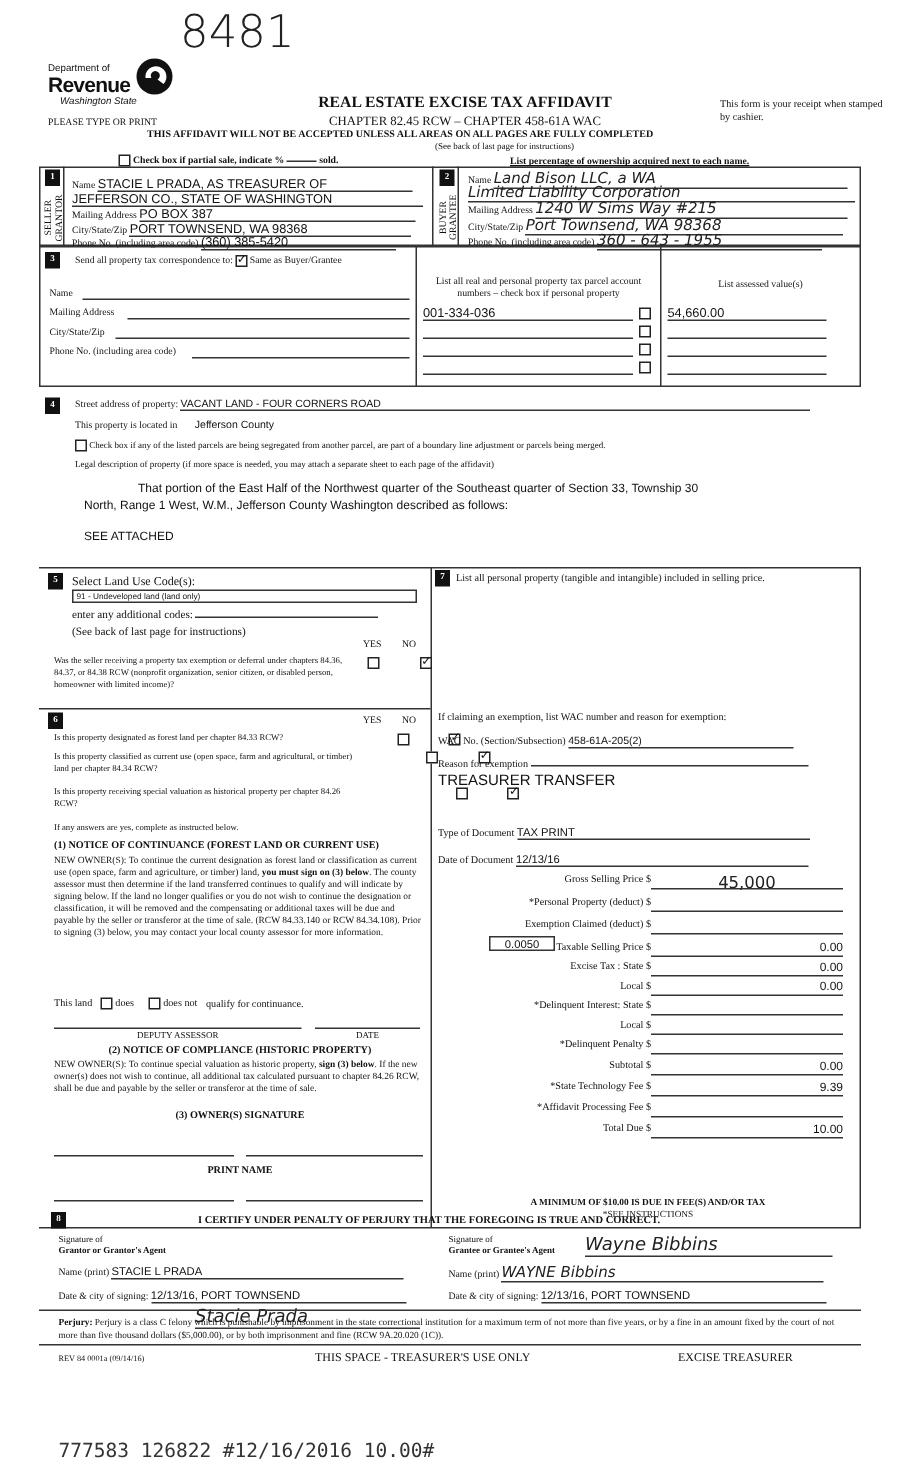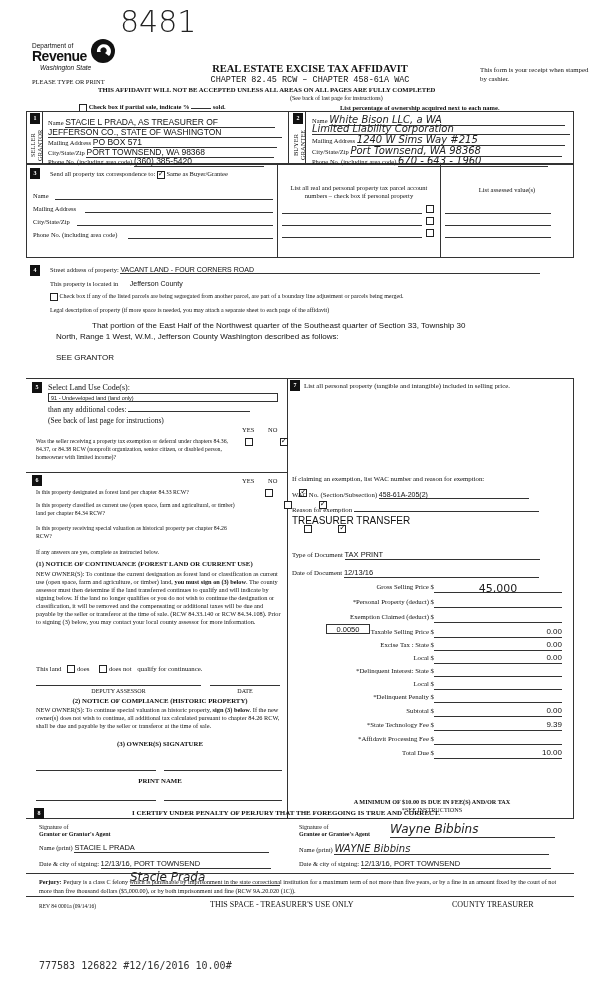--- a/index.html
+++ b/index.html
@@ -33,21 +33,21 @@
   <div class="abs sans bold" style="left:0;top:10px;font-size:14px;letter-spacing:-0.5px;">Revenue</div>
   <div class="abs sans" style="left:8px;top:26px;font-size:6.5px;font-style:italic;">Washington State</div>
   <svg class="abs" style="left:58px;top:0px;" width="26" height="26" viewBox="0 0 26 26">
     <circle cx="13" cy="13" r="12" fill="#111"></circle>
     <path d="M7 14 A7 7 0 1 1 19 18 L15 15 A3 3 0 1 0 11 14 Z" fill="#fff"></path>
   </svg>
 </div>
 
 
 <div class="abs bold center" style="left:160px;top:63px;width:300px;font-size:10.5px;">REAL ESTATE EXCISE TAX AFFIDAVIT</div>
-<div class="abs center" style="left:160px;top:75px;width:300px;font-size:8.5px;font-family:Liberation Mono, monospace;">CHAPTER 82.45 RCW – CHAPTER 458-61A WAC</div>
+<div class="abs center" style="left:160px;top:75px;width:300px;font-size:8.5px;">CHAPTER 82.45 RCW – CHAPTER 458-61A WAC</div>
 <div class="abs" style="left:32px;top:78px;font-size:6.5px;">PLEASE TYPE OR PRINT</div>
 <div class="abs" style="left:480px;top:65px;width:110px;font-size:6.8px;line-height:9px;">This form is your receipt when stamped by cashier.</div>
 <div class="abs bold" style="left:98px;top:86px;font-size:6.7px;">THIS AFFIDAVIT WILL NOT BE ACCEPTED UNLESS ALL AREAS ON ALL PAGES ARE FULLY COMPLETED</div>
 <div class="abs" style="left:290px;top:95px;font-size:6px;">(See back of last page for instructions)</div>
 <div class="abs bold" style="left:79px;top:103px;font-size:6.5px;">
   <span class="cb"></span>
   <span>Check box if partial sale, indicate %</span>
   <span style="display:inline-block;width:20px;border-bottom:1px solid #333;"></span>
   <span>sold.</span>
 </div>
@@ -63,53 +63,53 @@
   <div class="vert" style="height:34px;">SELLER GRANTOR</div>
 </div>
 <div class="abs" style="left:42px;top:111px;width:1px;height:53px;background:#333;"></div>
 <div class="abs lbl" style="left:48px;top:117px;width:234px;">
   <span>Name</span>
   <span class="filled line" style="display:inline-block;width:210px;">STACIE L PRADA, AS TREASURER OF</span>
 </div>
 <div class="abs filled line" style="left:48px;top:127px;width:234px;">JEFFERSON CO., STATE OF WASHINGTON</div>
 <div class="abs lbl" style="left:48px;top:137px;width:234px;">
   <span>Mailing Address</span>
-  <span class="filled line" style="display:inline-block;width:184px;">PO BOX 571</span>
+  <span class="filled line" style="display:inline-block;width:184px;">PO BOX 387</span>
 </div>
 <div class="abs lbl" style="left:48px;top:147px;width:234px;">
   <span>City/State/Zip</span>
   <span class="filled line" style="display:inline-block;width:188px;">PORT TOWNSEND, WA 98368</span>
 </div>
 <div class="abs lbl" style="left:48px;top:156px;width:234px;">
   <span>Phone No. (including area code)</span>
   <span class="filled line" style="display:inline-block;width:130px;">(360) 385-5420</span>
 </div>
 
 
 <div class="sec-num" style="left:293px;top:113px;">2</div>
 <div class="abs" style="left:292px;top:128px;width:10px;height:34px;">
   <div class="vert" style="height:34px;">BUYER GRANTEE</div>
 </div>
 <div class="abs" style="left:305px;top:111px;width:1px;height:53px;background:#333;"></div>
 <div class="abs lbl" style="left:312px;top:114px;width:258px;">
   <span>Name</span>
-  <span class="hand line" style="display:inline-block;width:236px;font-size:10px;">White Bison LLC, a WA</span>
+  <span class="hand line" style="display:inline-block;width:236px;font-size:10px;">Land Bison LLC, a WA</span>
 </div>
 <div class="abs hand line" style="left:312px;top:123px;width:258px;font-size:10px;">Limited Liability Corporation</div>
 <div class="abs lbl" style="left:312px;top:134px;width:258px;">
   <span>Mailing Address</span>
   <span class="hand line" style="display:inline-block;width:208px;font-size:10px;">1240 W Sims Way #215</span>
 </div>
 <div class="abs lbl" style="left:312px;top:145px;width:258px;">
   <span>City/State/Zip</span>
   <span class="hand line" style="display:inline-block;width:212px;font-size:10px;">Port Townsend, WA 98368</span>
 </div>
 <div class="abs lbl" style="left:312px;top:155px;width:258px;">
   <span>Phone No. (including area code)</span>
-  <span class="hand line" style="display:inline-block;width:150px;font-size:10px;">670 - 643 - 1960</span>
+  <span class="hand line" style="display:inline-block;width:150px;font-size:10px;">360 - 643 - 1955</span>
 </div>
 
 
 <div class="abs box" style="left:26px;top:164px;width:548px;height:94px;"></div>
 <div class="abs" style="left:277px;top:164px;width:1px;height:94px;background:#333;"></div>
 <div class="abs" style="left:440px;top:164px;width:1px;height:94px;background:#333;"></div>
 <div class="sec-num" style="left:30px;top:168px;">3</div>
 <div class="abs lbl" style="left:50px;top:170px;">
   <span>Send all property tax correspondence to:</span>
   <span class="cb checked"></span>
@@ -118,66 +118,71 @@
 <div class="abs lbl" style="left:33px;top:192px;width:240px;"><span>Name</span><span class="line" style="position:absolute;left:22px;right:0;top:7px;"></span></div>
 <div class="abs lbl" style="left:33px;top:205px;width:240px;"><span>Mailing Address</span><span class="line" style="position:absolute;left:52px;right:0;top:7px;"></span></div>
 <div class="abs lbl" style="left:33px;top:218px;width:240px;"><span>City/State/Zip</span><span class="line" style="position:absolute;left:44px;right:0;top:7px;"></span></div>
 <div class="abs lbl" style="left:33px;top:231px;width:240px;"><span>Phone No. (including area code)</span><span class="line" style="position:absolute;left:95px;right:0;top:7px;"></span></div>
 
 
 <div class="abs lbl center" style="left:279px;top:184px;width:160px;line-height:8px;">List all real and personal property tax parcel account numbers – check box if personal property</div>
 <div class="abs lbl center" style="left:442px;top:186px;width:130px;">List assessed value(s)</div>
 <div class="abs" style="left:282px;top:203px;width:290px;">
   <div style="position:relative;height:12px;">
-    <span class="filled line abs" style="left:0;width:140px;top:0;height:11px;"></span>
+    <span class="filled line abs" style="left:0;width:140px;top:0;height:11px;">001-334-036</span>
     <span class="cb abs" style="left:144px;top:2px;"></span>
-    <span class="filled line abs" style="left:163px;width:106px;top:0;height:11px;"></span>
+    <span class="filled line abs" style="left:163px;width:106px;top:0;height:11px;">54,660.00</span>
   </div>
   <div style="position:relative;height:12px;">
     <span class="filled line abs" style="left:0;width:140px;top:0;height:11px;"></span>
     <span class="cb abs" style="left:144px;top:2px;"></span>
     <span class="filled line abs" style="left:163px;width:106px;top:0;height:11px;"></span>
   </div>
   <div style="position:relative;height:12px;">
     <span class="filled line abs" style="left:0;width:140px;top:0;height:11px;"></span>
     <span class="cb abs" style="left:144px;top:2px;"></span>
     <span class="filled line abs" style="left:163px;width:106px;top:0;height:11px;"></span>
   </div>
+  <div style="position:relative;height:12px;">
+    <span class="filled line abs" style="left:0;width:140px;top:0;height:11px;"></span>
+    <span class="cb abs" style="left:144px;top:2px;"></span>
+    <span class="filled line abs" style="left:163px;width:106px;top:0;height:11px;"></span>
+  </div>
 </div>
 
 
 <div class="sec-num" style="left:30px;top:265px;">4</div>
 <div class="abs lbl" style="left:50px;top:266px;width:520px;">
   <span>Street address of property:</span>
   <span class="filled line" style="display:inline-block;width:420px;font-size:7px;">VACANT LAND - FOUR CORNERS ROAD</span>
 </div>
 <div class="abs lbl" style="left:50px;top:280px;">
   <span>This property is located in</span>
   <span class="sans" style="margin-left:10px;font-size:7px;">Jefferson County</span>
 </div>
 <div class="abs" style="left:50px;top:293px;font-size:6px;">
   <span class="cb"></span>
   <span>Check box if any of the listed parcels are being segregated from another parcel, are part of a boundary line adjustment or parcels being merged.</span>
 </div>
 <div class="abs" style="left:50px;top:307px;font-size:6px;">Legal description of property (if more space is needed, you may attach a separate sheet to each page of the affidavit)</div>
 <div class="abs sans" style="left:56px;top:321px;font-size:8px;margin-left:36px;">That portion of the East Half of the Northwest quarter of the Southeast quarter of Section 33, Township 30</div>
 <div class="abs sans" style="left:56px;top:332px;font-size:8px;">North, Range 1 West, W.M., Jefferson County Washington described as follows:</div>
-<div class="abs sans" style="left:56px;top:353px;font-size:8px;">SEE GRANTOR</div>
+<div class="abs sans" style="left:56px;top:353px;font-size:8px;">SEE ATTACHED</div>
 
 
 <div class="abs" style="left:26px;top:378px;width:548px;height:1px;background:#333;"></div>
 <div class="abs" style="left:287px;top:378px;width:1px;height:440px;background:#333;"></div>
 <div class="abs" style="left:573px;top:378px;width:1px;height:440px;background:#333;"></div>
 
 
 <div class="sec-num" style="left:32px;top:382px;">5</div>
 <div class="abs" style="left:48px;top:383px;font-size:8px;text-align:center;">Select Land Use Code(s):</div>
 <div class="abs box sans" style="left:48px;top:393px;width:230px;height:9px;font-size:5.5px;padding-left:2px;line-height:8px;">91 - Undeveloped land (land only)</div>
 <div class="abs" style="left:48px;top:405px;font-size:7.5px;width:230px;">
-  <span>than any additional codes:</span>
+  <span>enter any additional codes:</span>
   <span class="line" style="display:inline-block;width:122px;"></span>
 </div>
 <div class="abs" style="left:48px;top:416px;font-size:7.5px;">(See back of last page for instructions)</div>
 <div class="abs" style="left:242px;top:426px;font-size:6.5px;">YES</div>
 <div class="abs" style="left:268px;top:426px;font-size:6.5px;">NO</div>
 <div class="abs" style="left:36px;top:437px;width:200px;font-size:5.8px;line-height:8px;">Was the seller receiving a property tax exemption or deferral under chapters 84.36, 84.37, or 84.38 RCW (nonprofit organization, senior citizen, or disabled person, homeowner with limited income)?</div>
 <span class="cb abs" style="left:245px;top:438px;"></span>
 <span class="cb abs checked" style="left:270px;top:438px;"></span>
 
 
@@ -342,17 +347,17 @@
 
 
 <div class="abs" style="left:26px;top:873px;width:548px;height:1px;background:#333;"></div>
 <div class="abs" style="left:39px;top:877px;width:530px;font-size:6.2px;line-height:9px;">
   <span class="bold">Perjury:</span>
   <span>Perjury is a class C felony which is punishable by imprisonment in the state correctional institution for a maximum term of not more than five years, or by a fine in an amount fixed by the court of not more than five thousand dollars ($5,000.00), or by both imprisonment and fine (RCW 9A.20.020 (1C)).</span>
 </div>
 <div class="abs" style="left:26px;top:896px;width:548px;height:1px;background:#333;"></div>
 <div class="abs" style="left:39px;top:903px;font-size:5.5px;">REV 84 0001a (09/14/16)</div>
 <div class="abs" style="left:210px;top:900px;font-size:8px;">THIS SPACE - TREASURER'S USE ONLY</div>
-<div class="abs" style="left:452px;top:900px;font-size:8px;">COUNTY TREASURER</div>
-<div class="abs" style="left:39px;top:960px;font-size:10px;font-family:'DejaVu Sans Mono',monospace;color:#333;">777583 126822 #12/16/2016 10.00#</div>
+<div class="abs" style="left:452px;top:900px;font-size:8px;">EXCISE TREASURER</div>
+<div class="abs" style="left:39px;top:960px;font-size:13px;font-family:'DejaVu Sans Mono',monospace;color:#333;">777583 126822 #12/16/2016 10.00#</div>
 
 
 
 
 </body></html>

